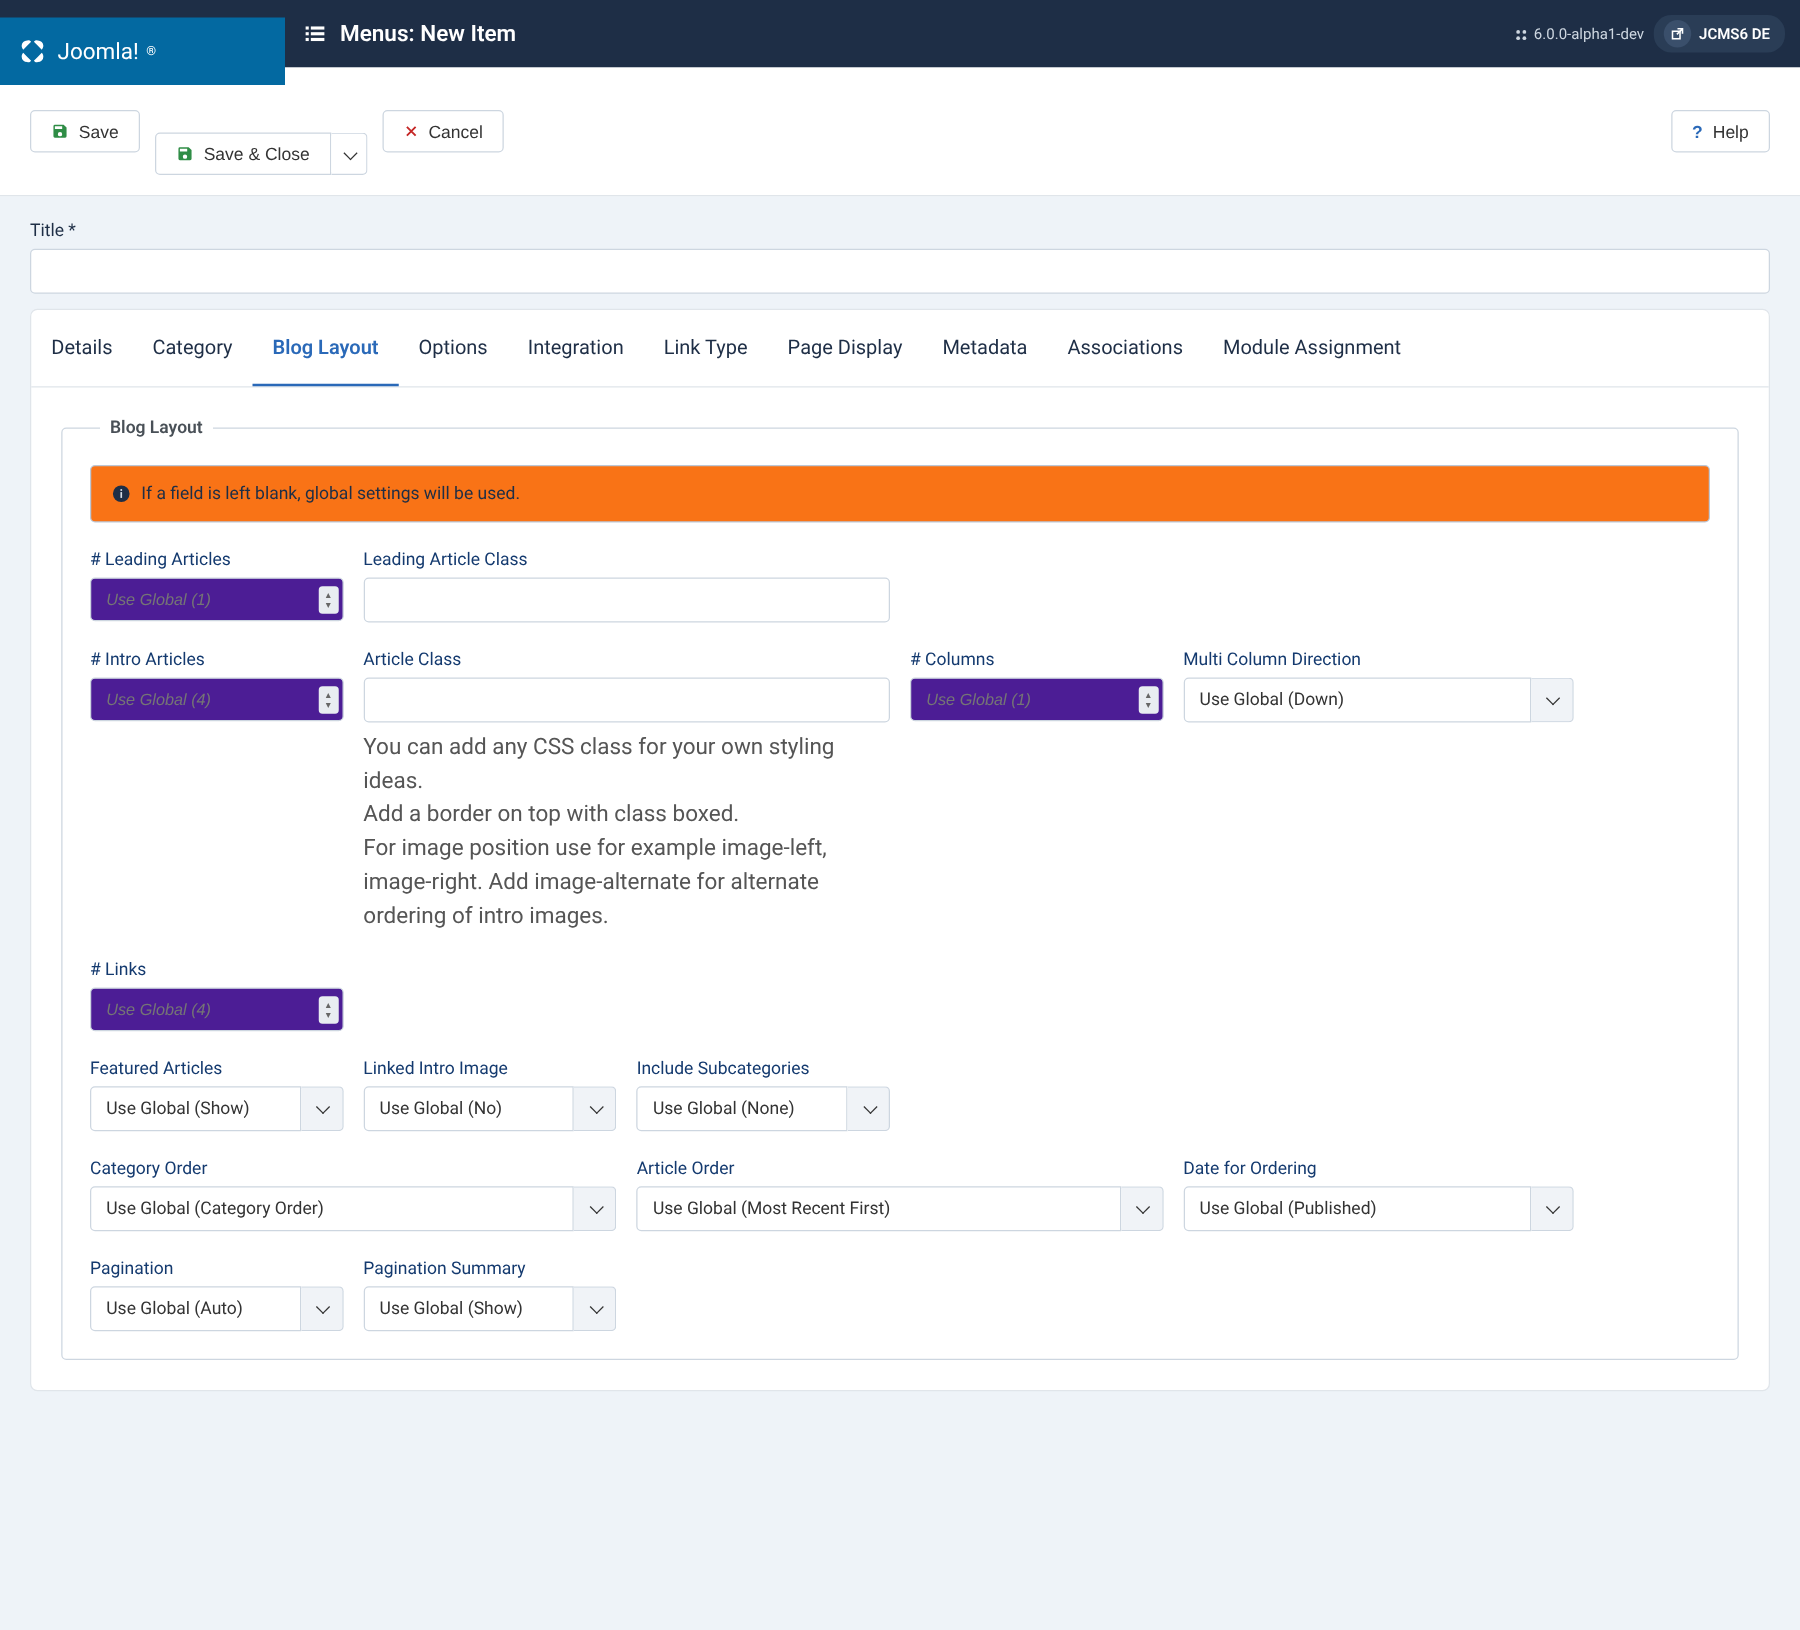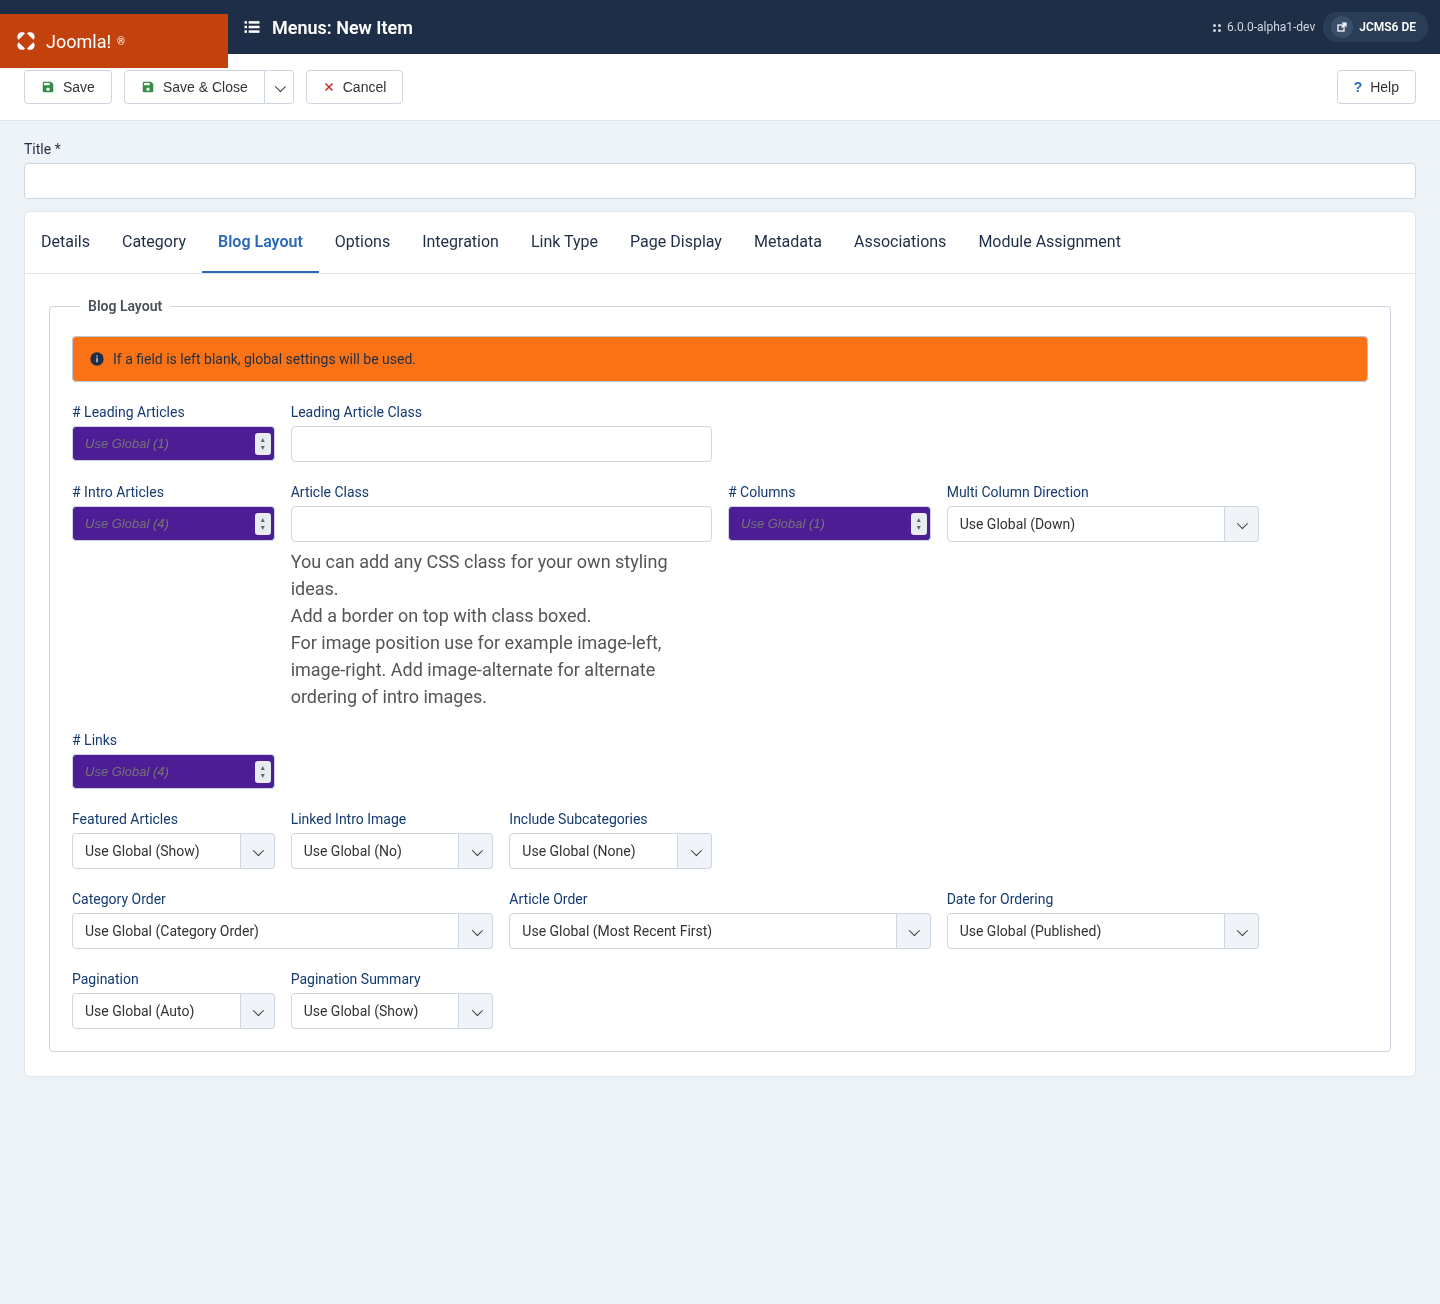--- a/index.html
+++ b/index.html
@@ -13,21 +13,21 @@
     
     .topbar {
       background: #1e2e46;
       color: #fff;
       display: flex;
       align-items: center;
       height: 54px;
       padding: 0;
     }
     .topbar-left {
-      background: #c2410c;
+      background: #0369a1;
       width: 228px;
       height: 100%;
       display: flex;
       align-items: center;
       padding-left: 12px;
       margin-top: 28px;
     }
     .joomla-logo {
       display: flex;
       align-items: center;
@@ -109,20 +109,21 @@
       padding: 8px 16px;
       font-size: 14px;
       display: inline-flex;
       align-items: center;
       gap: 8px;
       cursor: pointer;
       color: #333;
     }
     .btn-group {
       display: flex;
+      margin-top: 36px;
     }
     .btn-group .btn:first-child {
       border-top-right-radius: 0;
       border-bottom-right-radius: 0;
     }
     .btn-group .btn-caret {
       border-left: 0;
       border-top-left-radius: 0;
       border-bottom-left-radius: 0;
       padding: 8px 10px;

